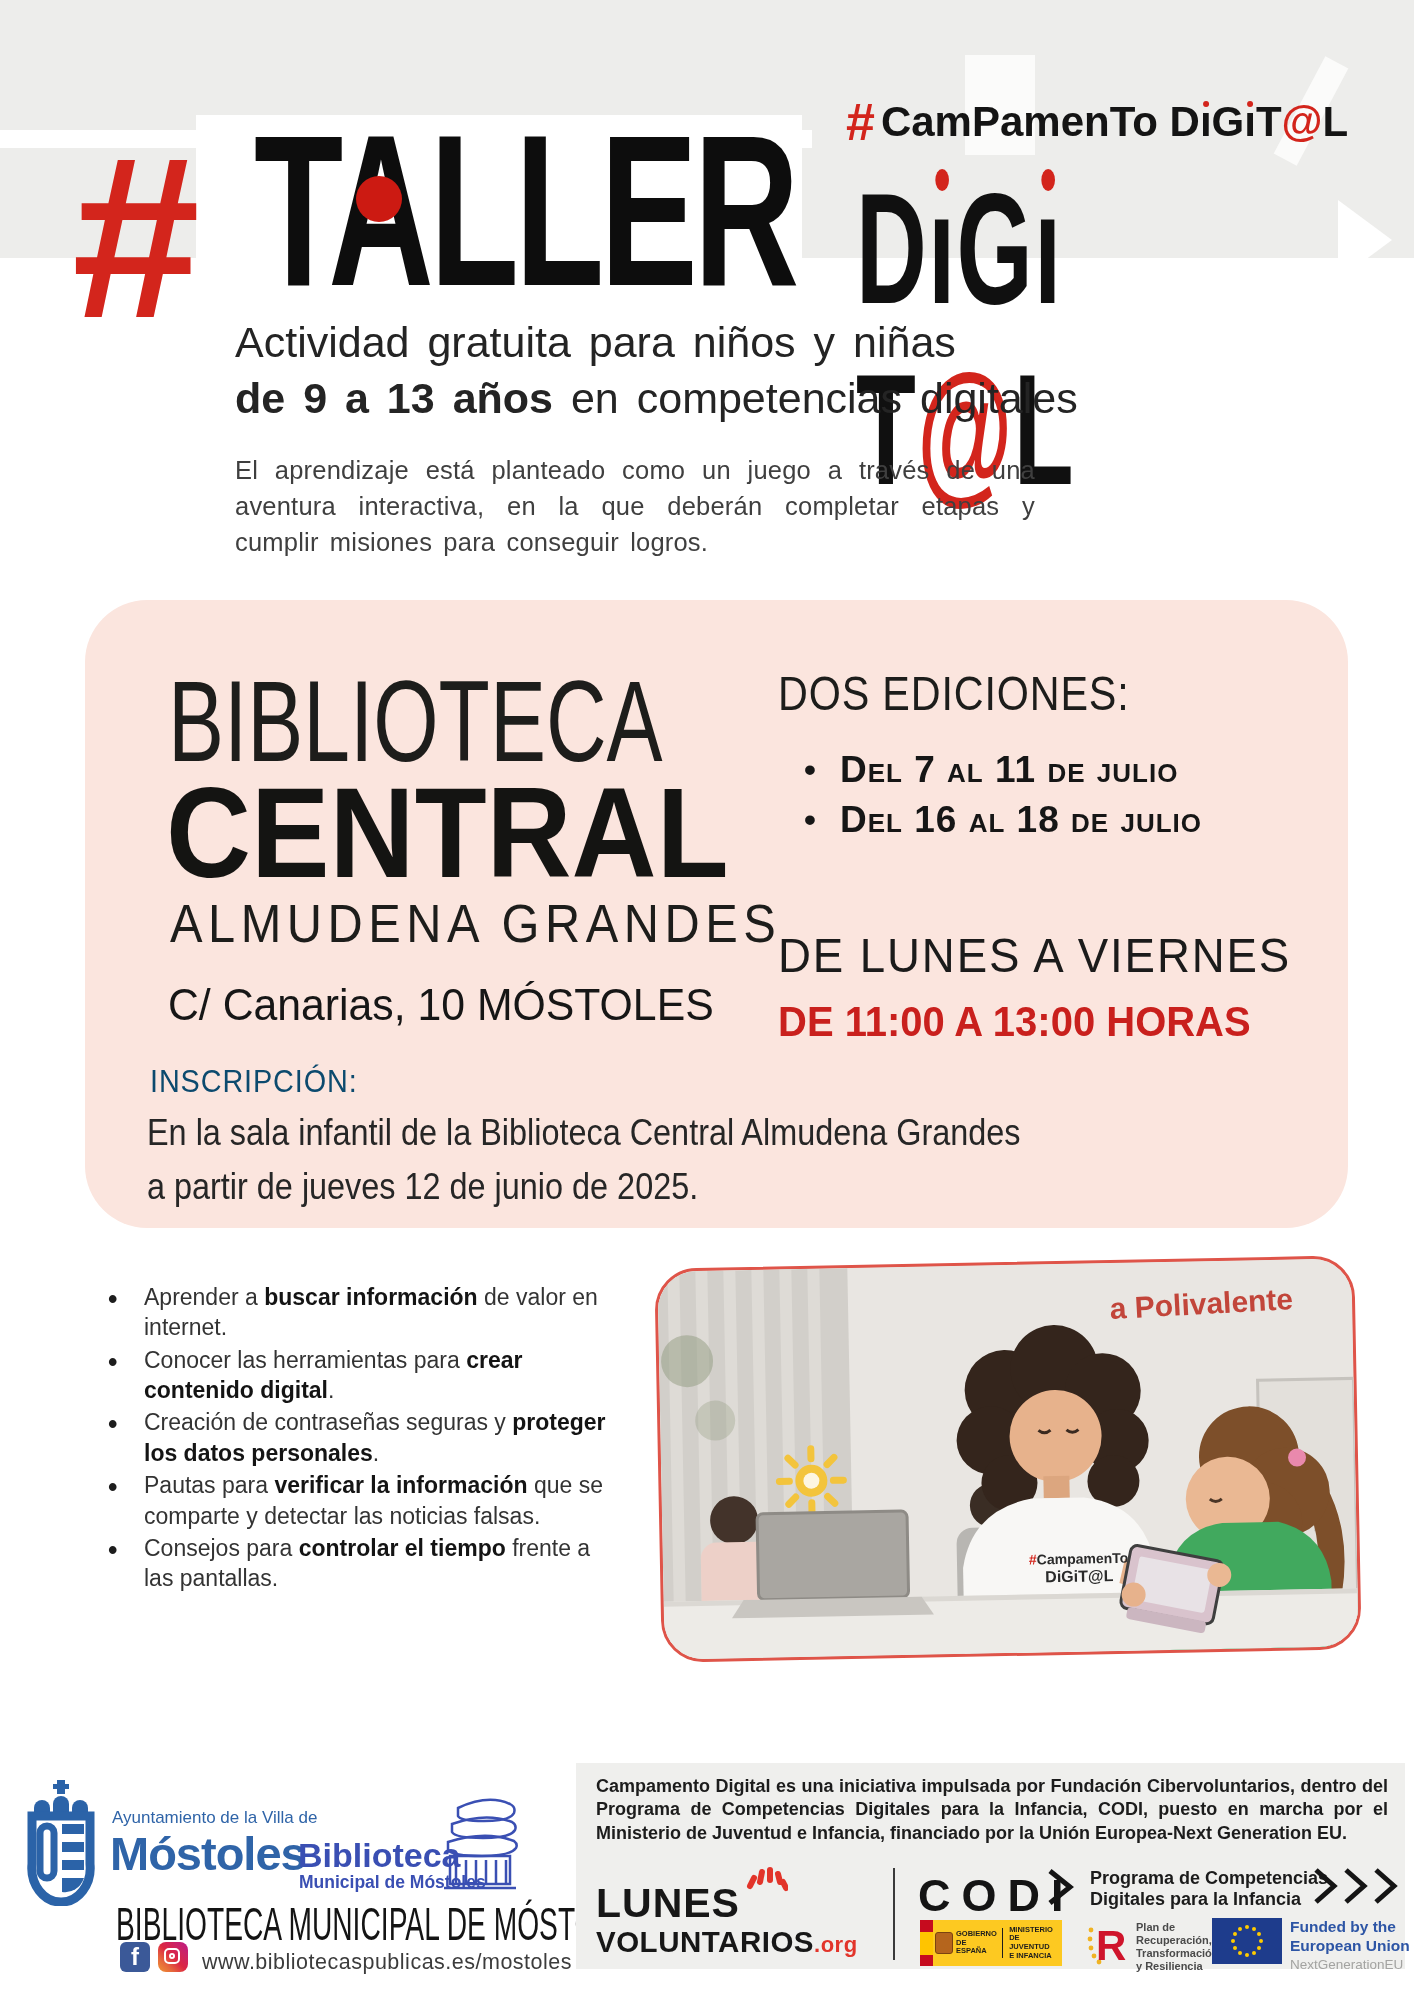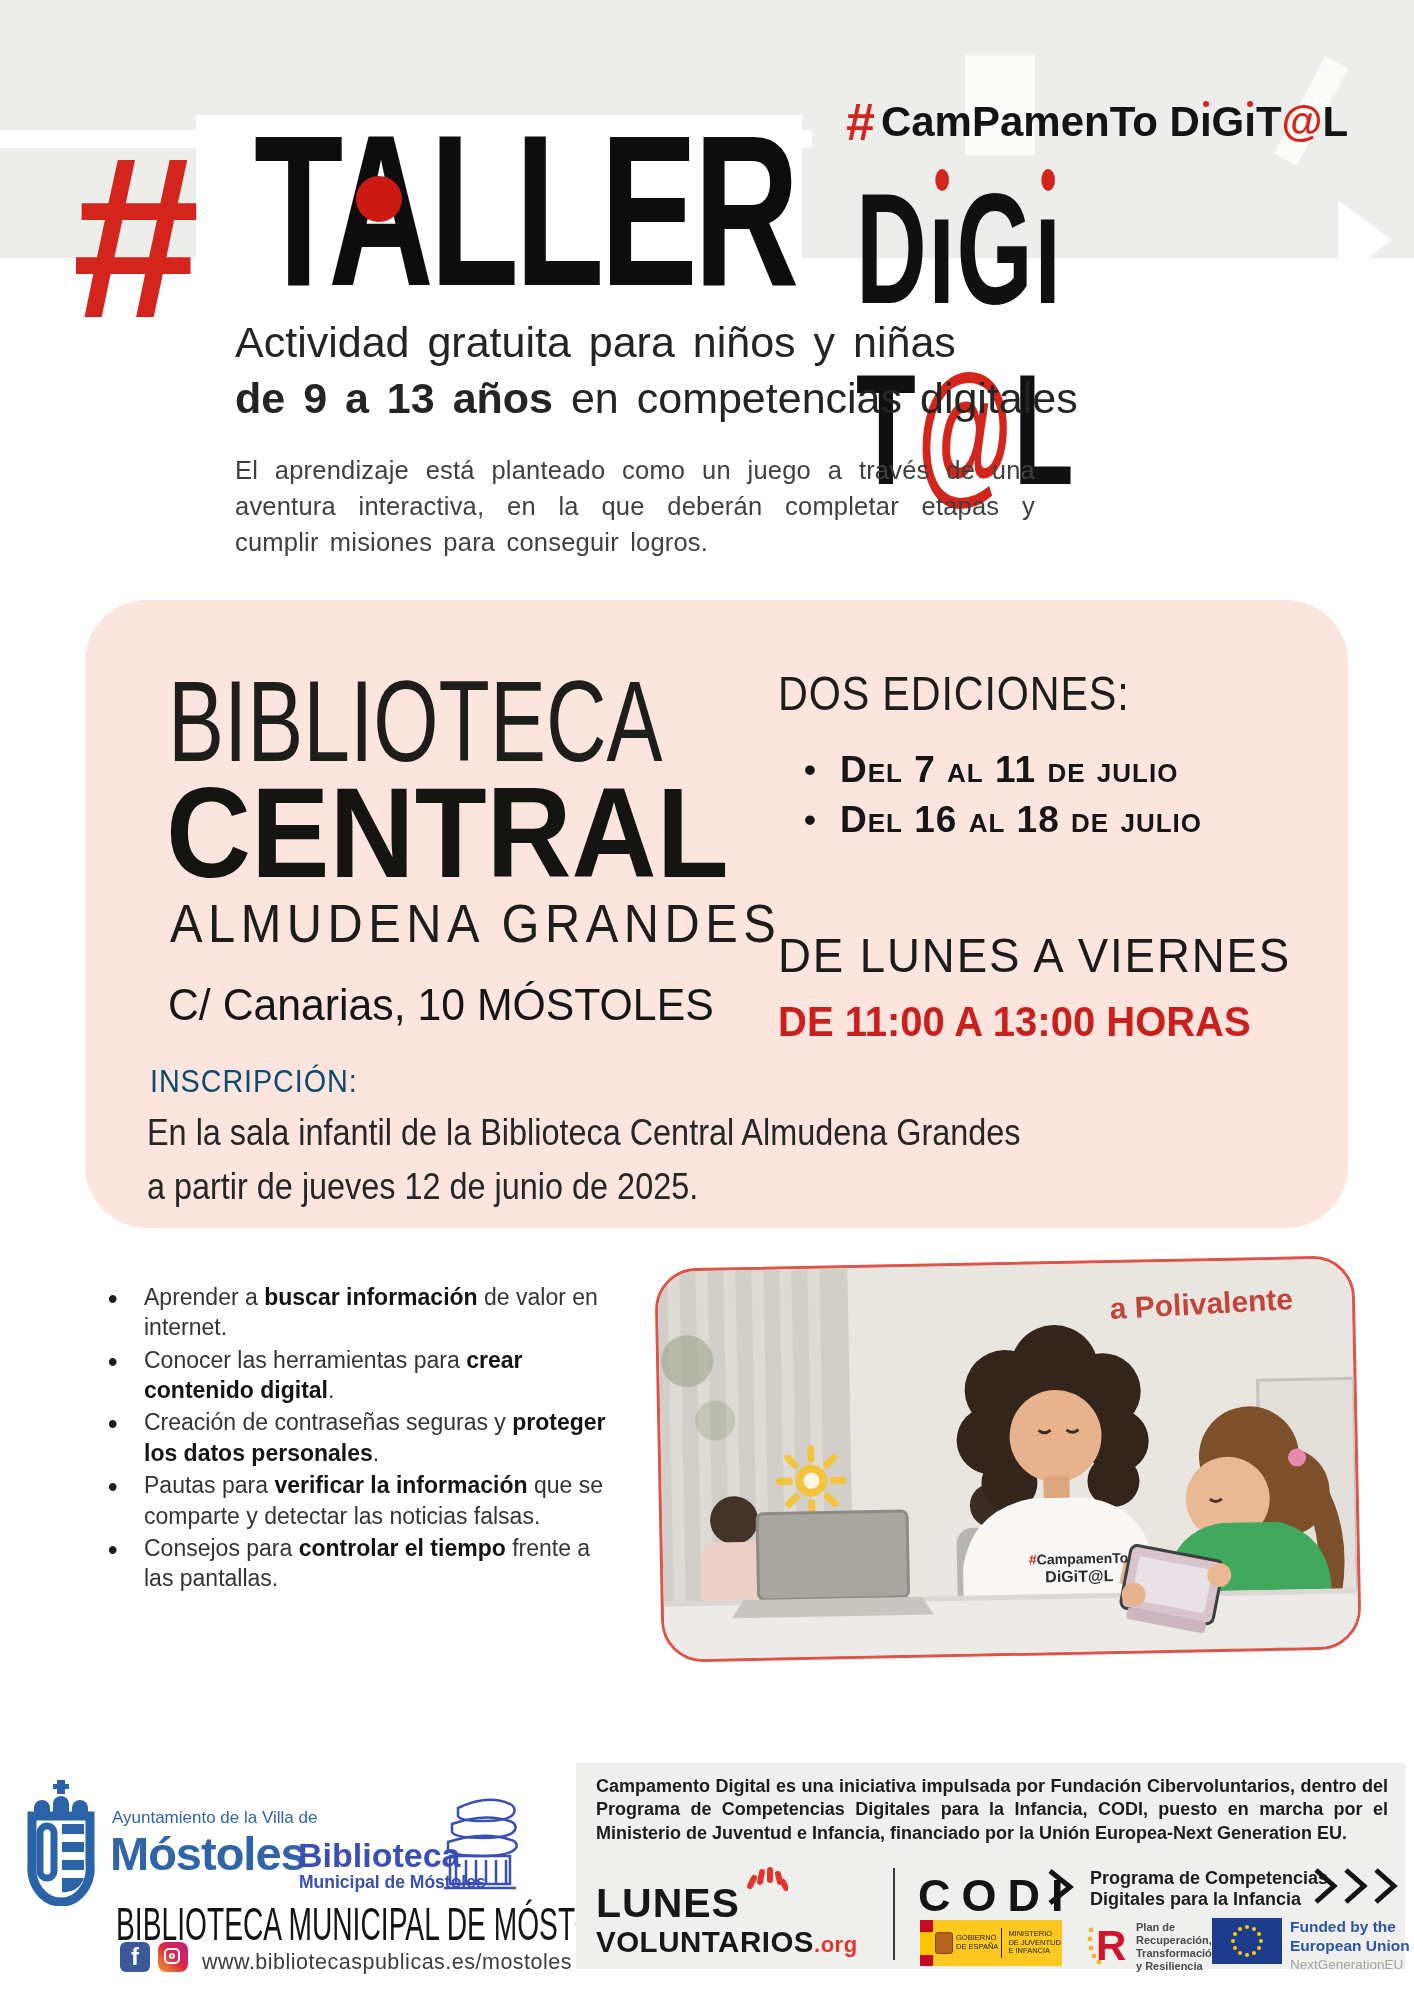--- a/index.html
+++ b/index.html
@@ -87,21 +87,21 @@
   .ciber1{position:absolute;left:596px;top:1880px;font-size:41px;font-weight:800;color:#171717;letter-spacing:1px;}
   .ciber2{position:absolute;left:596px;top:1925px;font-size:29.5px;font-weight:800;color:#171717;letter-spacing:0.5px;}
   .ciber2 .org{font-size:22px;font-weight:700;color:#e2342a;}
   .v-div{position:absolute;left:893px;top:1868px;width:2px;height:92px;background:#3a3a3a;}
   .codi{position:absolute;left:918px;top:1870px;font-size:45px;font-weight:800;letter-spacing:11px;color:#141414;}
   .codi-prog{position:absolute;left:1090px;top:1868px;font-size:18px;font-weight:700;line-height:1.18;color:#1b1b1b;}
   .gov-box{position:absolute;left:920px;top:1920px;width:142px;height:46px;background:#fdc921;display:flex;align-items:center;}
   .gov-flag{width:13px;height:46px;display:flex;flex-direction:column;}
   .gov-flag .r{flex:1;background:#c60b1e;} .gov-flag .y{flex:2;background:#ffc400;}
   .gov-crest{width:16px;height:20px;margin-left:2px;border-radius:3px;background:#b5651d;border:1px solid #7a4310;}
-  .gov-txt{font-size:7.5px;font-weight:400;color:#1d1d1d;line-height:1.15;margin-left:3px;}
+  .gov-txt{font-size:7.5px;font-weight:700;color:#1d1d1d;line-height:1.15;margin-left:3px;}
   .gov-sep{width:1px;height:30px;background:#1d1d1d;margin:0 3px;}
   .plan-wrap{position:absolute;left:1086px;top:1918px;display:flex;align-items:flex-start;}
   .plan-txt{font-size:11px;font-weight:700;color:#4a4a4a;line-height:1.18;margin-left:6px;margin-top:3px;}
   .eu-wrap{position:absolute;left:1212px;top:1918px;display:flex;align-items:flex-start;}
   .eu-txt{margin-left:8px;}
   .eu-txt .l1{font-size:15.5px;font-weight:700;color:#2d55a5;line-height:1.2;}
   .eu-txt .l3{font-size:13.5px;color:#a3a3a1;margin-top:2px;}
 </style>
 </head>
 <body>

